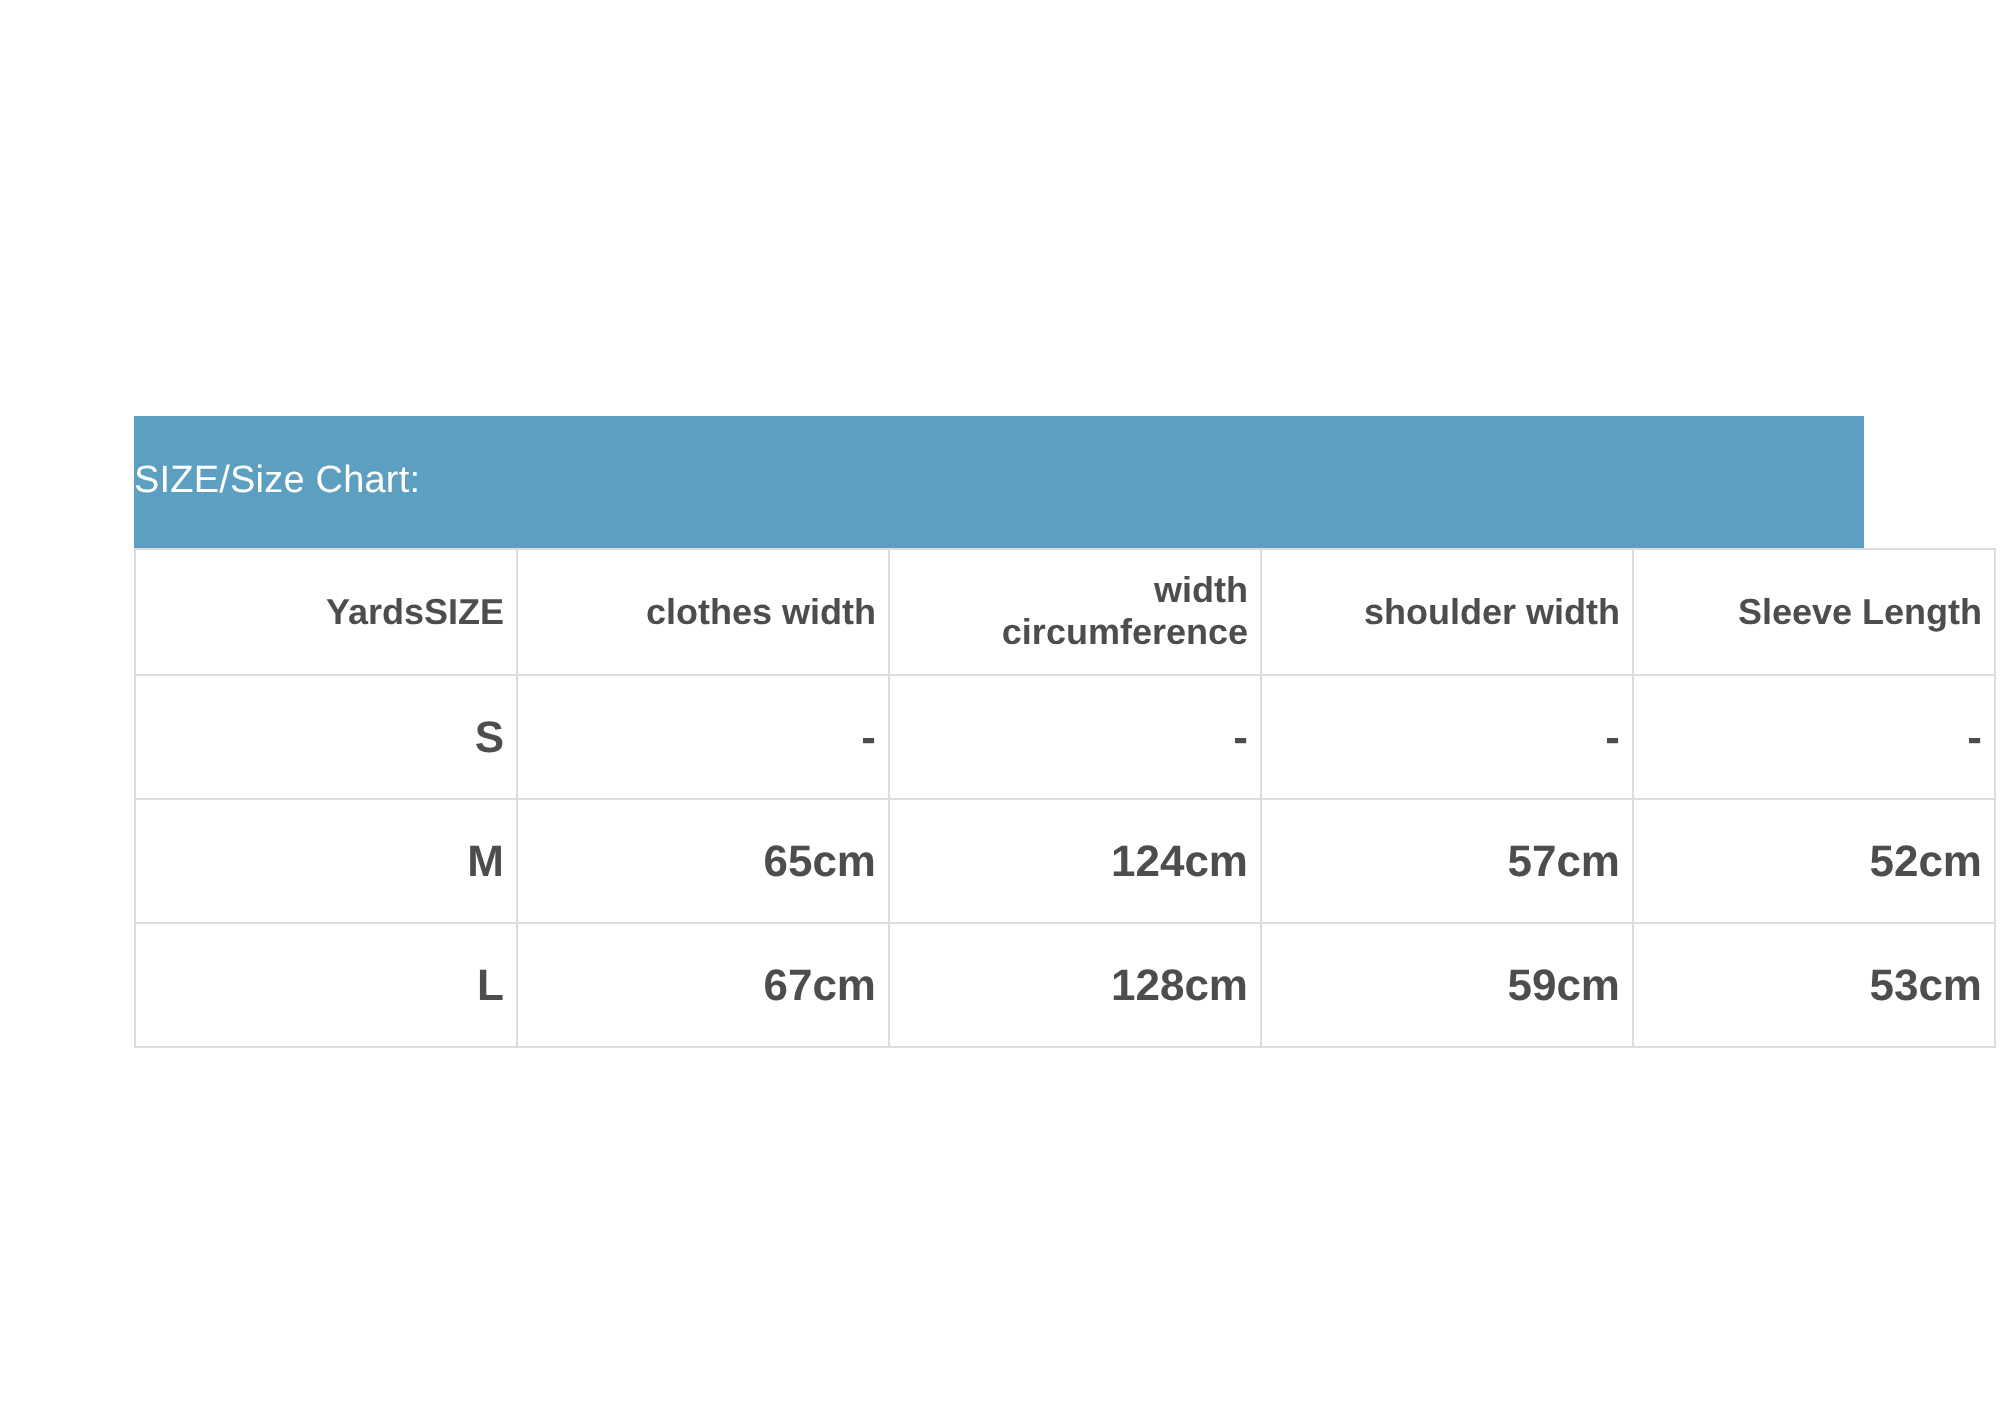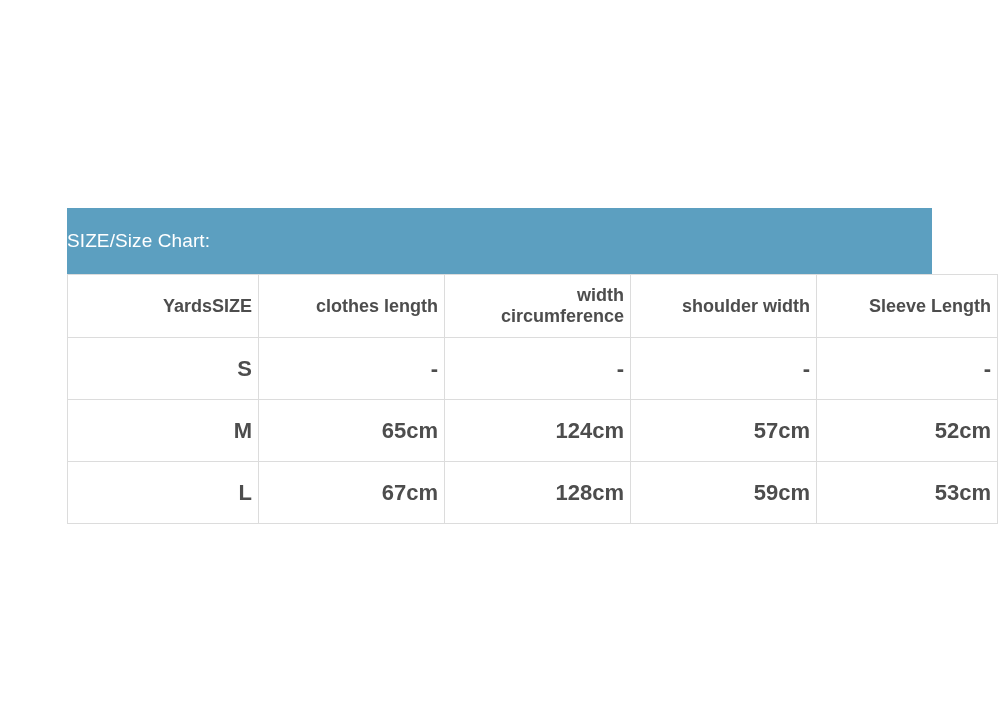--- a/index.html
+++ b/index.html
@@ -82,21 +82,21 @@
   <div class="size-chart">
 
     <div class="chart-header">
       <span class="chart-header-title">SIZE/Size Chart:</span>
     </div>
 
     <table class="size-table">
       <tbody>
         <tr class="header-row">
           <td class="col-0">YardsSIZE</td>
-          <td class="col-1">clothes length</td>
+          <td class="col-1">clothes width</td>
           <td class="col-2">width circumference</td>
           <td class="col-3">shoulder width</td>
           <td class="col-4">Sleeve Length</td>
         </tr>
 
         <tr class="body-row">
           <td class="col-0 label-cell">S</td>
           <td class="col-1">-</td>
           <td class="col-2">-</td>
           <td class="col-3">-</td>

